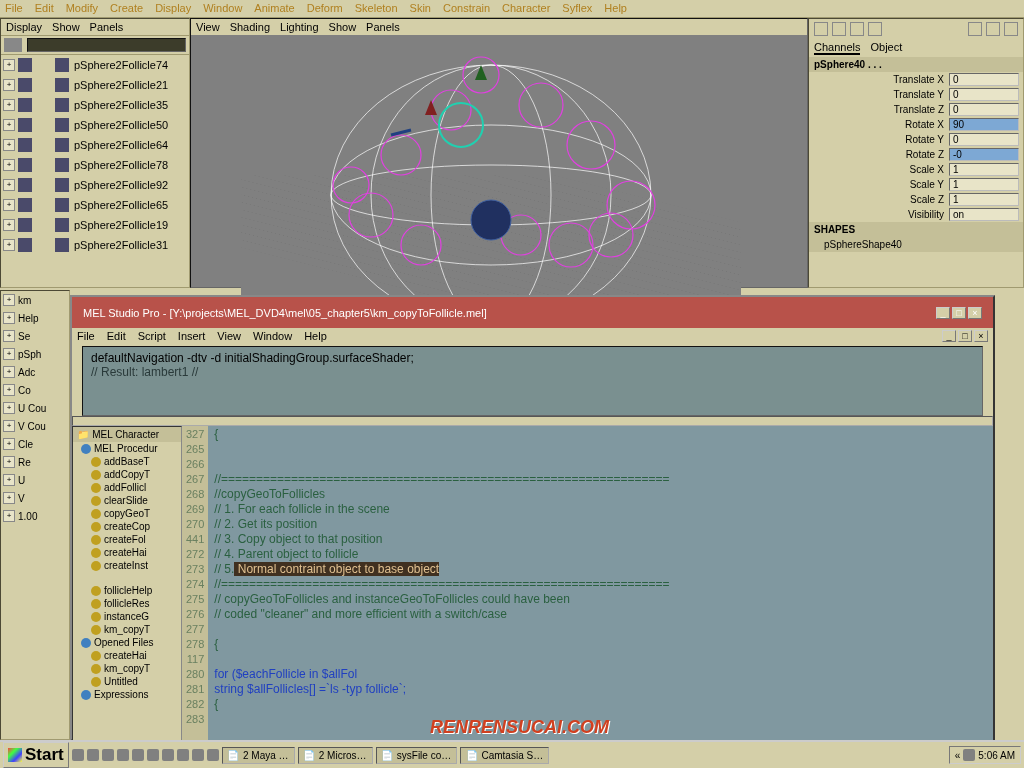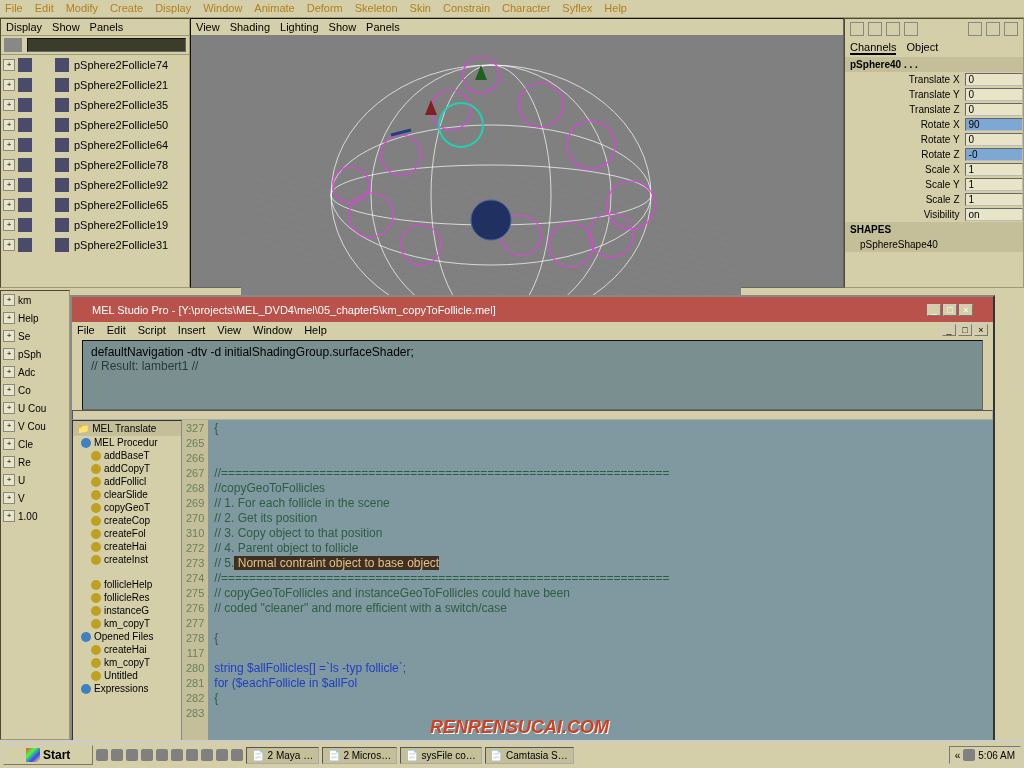--- a/index.html
+++ b/index.html
@@ -20,34 +20,34 @@
 .outliner-expand { width: 12px; height: 12px; background: #e8e4c8; border: 1px solid #888; font-size: 8px; text-align: center; line-height: 10px; margin-right: 3px; }
 .outliner-icon { width: 14px; height: 14px; background: #4a4a6a; margin-right: 5px; }
 .outliner-icon.f { margin-left: 18px; }
 .outliner-label { font-size: 11px; color: #000; }
 
 .viewport { flex: 1; background: #808080; border: 1px inset #666; position: relative; }
 .viewport-menus { background: #d4cfa8; padding: 2px 5px; font-size: 11px; }
 .viewport-menus span { margin-right: 10px; }
 .viewport-canvas { width: 100%; height: calc(100% - 18px); background: #808080; position: relative; }
 
-.channels { width: 180px; background: #d4cfa8; border: 1px inset #a09a70; }
+.channels { width: 216px; background: #d4cfa8; border: 1px inset #a09a70; }
 .channels-toolbar { height: 20px; background: #d4cfa8; display: flex; align-items: center; padding: 0 5px; gap: 4px; }
 .ch-icon { width: 14px; height: 14px; border: 1px solid #888; }
 .channels-tabs { display: flex; padding: 2px 5px; font-size: 11px; }
 .channels-tabs span { margin-right: 10px; }
 .ch-tab.active { border-bottom: 2px solid #000; }
 .channel-row { display: flex; height: 15px; align-items: center; padding-left: 20px; }
 .channel-label { width: 120px; text-align: right; padding-right: 5px; font-size: 10px; }
 .channel-value { width: 70px; background: #e8e4c8; border: 1px inset #bbb; padding-left: 3px; font-size: 10px; }
 .channel-value.hl { background: #7da8d4; }
 .channel-header { font-weight: bold; padding: 2px 5px; font-size: 10px; background: #c4bf98; }
 
 .mel-window { position: absolute; top: 295px; left: 70px; width: 925px; height: 446px; background: #d4cfa8; border: 2px outset #888; }
-.mel-title { background: #b8524a; color: #fff; padding: 2px 20px; font-size: 11px; display: flex; justify-content: space-between; height: 25px; align-items: center; }
+.mel-title { background: #b8524a; color: #fff; padding: 2px 11px; font-size: 11px; display: flex; justify-content: space-between; height: 31px; align-items: center; }
 .win-buttons { display: flex; gap: 2px; }
 .win-btn { width: 14px; height: 12px; background: #d4cfa8; border: 1px outset #ccc; font-size: 9px; text-align: center; line-height: 10px; }
 .mel-menubar { background: #d4cfa8; padding: 2px 5px; font-size: 11px; display: flex; justify-content: space-between; height: 18px; }
 .mel-menubar-left span { margin-right: 12px; }
 .mel-result { background: #7a9090; color: #000; padding: 4px 8px; font-family: monospace; font-size: 12px; height: 70px; border: 1px inset #666; margin: 0 10px; }
 .mel-result .r { color: #2a3a3a; }
 .mel-body { display: flex; height: 330px; }
 .mel-tree { width: 110px; background: #d4cfa8; border: 1px inset #888; overflow: hidden; }
 .mel-tree-header { background: #c4bf98; padding: 2px 4px; font-size: 10px; }
 .mel-tree-item { display: flex; align-items: center; padding: 1px 2px; font-size: 10px; }
@@ -57,21 +57,21 @@
 .line-numbers { background: #c4bf98; color: #6a8060; padding: 1px 4px; text-align: right; font-size: 11px; line-height: 15px; }
 .code-area { flex: 1; padding: 1px 6px; line-height: 15px; }
 .code-line { white-space: pre; color: #2a6040; }
 .code-line .kw { color: #2040c0; }
 .code-line .hl { background: #403020; color: #e0c090; }
 
 .left-strip { position: absolute; top: 290px; left: 0; width: 70px; height: 450px; background: #d4cfa8; border: 1px inset #a09a70; }
 .left-strip-item { display: flex; align-items: center; height: 18px; padding: 0 2px; font-size: 10px; }
 
 .taskbar { position: absolute; bottom: 0; left: 0; width: 100%; height: 28px; background: #d4cfa8; border-top: 2px outset #ccc; display: flex; align-items: center; padding: 0 3px; gap: 3px; }
-.start-btn { background: #d4cfa8; border: 1px outset #ccc; padding: 2px 22px; font-size: 12px; font-weight: bold; display: flex; align-items: center; }
+.start-btn { background: #d4cfa8; border: 1px outset #ccc; padding: 2px 4px; font-size: 17px; font-weight: bold; display: flex; align-items: center; }
 .start-btn::before { content: ""; width: 14px; height: 14px; background: linear-gradient(135deg, #ff4040, #40ff40, #4040ff, #ffff40); margin-right: 3px; }
 .taskbar-item { background: #c4bf98; border: 1px inset #aaa; padding: 2px 5px; font-size: 10px; white-space: nowrap; overflow: hidden; }
 .tray { margin-left: auto; display: flex; align-items: center; gap: 3px; border: 1px inset #ccc; padding: 2px 5px; font-size: 10px; }
 .tray-ico { width:12px; height:12px; background:#808080; border-radius:2px; }
 
 .sphere-viz { position: absolute; top: 20px; left: 50px; width: 500px; height: 240px; }
 </style>
 </head>
 <body>
 
@@ -301,21 +301,21 @@
       <div class="win-btn">×</div>
     </div>
   </div>
   <div class="mel-result">
     <div>defaultNavigation -dtv -d initialShadingGroup.surfaceShader;</div>
     <div class="r">// Result: lambert1 //</div>
   </div>
   <div style="height:10px;background:#d4cfa8;border:1px inset #aaa;"></div>
   <div class="mel-body">
     <div class="mel-tree" id="mel-tree">
-        <div class="mel-tree-header">📁 MEL Translate</div>
+        <div class="mel-tree-header">📁 MEL Character</div>
         <div class="mel-tree-item" style="padding-left: 8px;"><span class="tree-icon f"></span>MEL Procedur</div>
         <div class="mel-tree-item" style="padding-left: 18px;"><span class="tree-icon"></span>addBaseT</div>
         <div class="mel-tree-item" style="padding-left: 18px;"><span class="tree-icon"></span>addCopyT</div>
         <div class="mel-tree-item" style="padding-left: 18px;"><span class="tree-icon"></span>addFollicl</div>
         <div class="mel-tree-item" style="padding-left: 18px;"><span class="tree-icon"></span>clearSlide</div>
         <div class="mel-tree-item" style="padding-left: 18px;"><span class="tree-icon"></span>copyGeoT</div>
         <div class="mel-tree-item" style="padding-left: 18px;"><span class="tree-icon"></span>createCop</div>
         <div class="mel-tree-item" style="padding-left: 18px;"><span class="tree-icon"></span>createFol</div>
         <div class="mel-tree-item" style="padding-left: 18px;"><span class="tree-icon"></span>createHai</div>
         <div class="mel-tree-item" style="padding-left: 18px;"><span class="tree-icon"></span>createInst</div>
@@ -331,21 +331,21 @@
       </div>
     <div class="mel-editor">
       <div class="line-numbers" id="line-nums">
           <div>327</div>
           <div>265</div>
           <div>266</div>
           <div>267</div>
           <div>268</div>
           <div>269</div>
           <div>270</div>
-          <div>310</div>
+          <div>441</div>
           <div>272</div>
           <div>273</div>
           <div>274</div>
           <div>275</div>
           <div>276</div>
           <div>277</div>
           <div>278</div>
           <div>117</div>
           <div>280</div>
           <div>281</div>
@@ -362,22 +362,22 @@
           <div class="code-line">// 2. Get its position</div>
           <div class="code-line">// 3. Copy object to that position</div>
           <div class="code-line">// 4. Parent object to follicle</div>
           <div class="code-line">// 5.<span class="hl"> Normal contraint object to base object</span></div>
           <div class="code-line">//================================================================</div>
           <div class="code-line">// copyGeoToFollicles and instanceGeoToFollicles could have been</div>
           <div class="code-line">// coded "cleaner" and more efficient with a switch/case</div>
           <div class="code-line"> </div>
           <div class="code-line">{</div>
           <div class="code-line"> </div>
+          <div class="code-line"><span class="kw">for ($eachFollicle in $allFol</span></div>
           <div class="code-line"><span class="kw">string $allFollicles[] =`ls -typ follicle`;</span></div>
-          <div class="code-line"><span class="kw">for ($eachFollicle in $allFol</span></div>
           <div class="code-line">{</div>
         </div>
     </div>
   </div>
 </div>
 
 <div style="position:absolute;bottom:30px;left:430px;font-size:18px;font-weight:bold;color:#d04020;font-style:italic;text-shadow:1px 1px #fff;">RENRENSUCAI.COM</div>
 
 <div class="taskbar">
   <div class="start-btn">Start</div>

